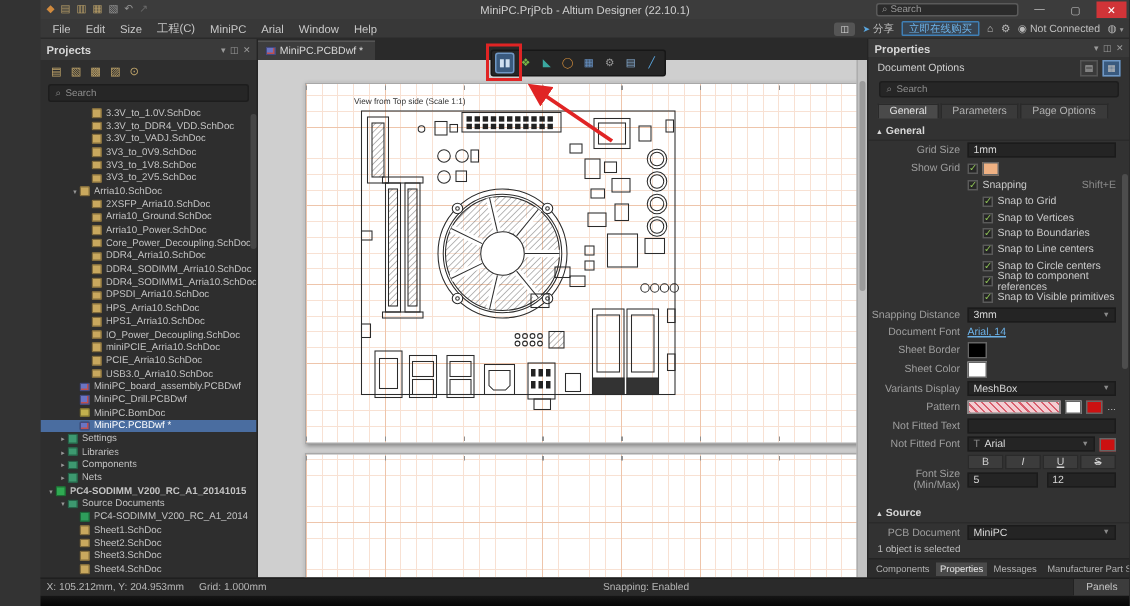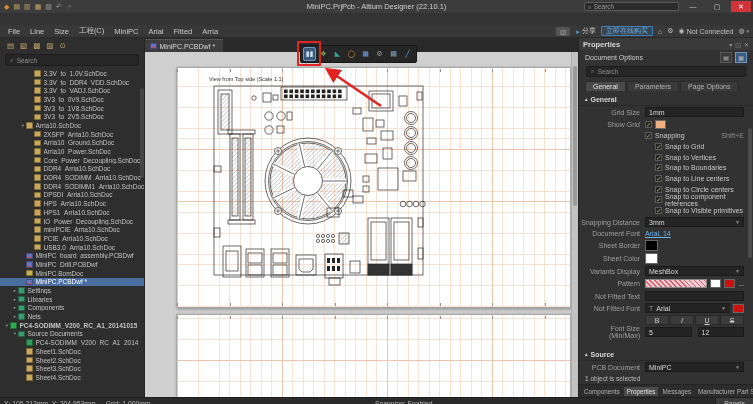--- a/index.html
+++ b/index.html
@@ -1,30 +1,30 @@
 <!DOCTYPE html>
 <html><head>
 <meta charset="utf-8">
 <style>
   html,body{margin:0;padding:0;background:#222;}
   *{box-sizing:border-box;font-family:"Liberation Sans",sans-serif;}
-  #app{position:relative;width:753px;height:404px;overflow:hidden;background:#333;color:#cfcfcf;}
+  #app{position:relative;width:753px;height:404px;overflow:hidden;background:#333;color:#cfcfcf;padding-left:27px;}
 
   
   .titlebar{height:13px;background:#3c3c3c;display:flex;align-items:center;font-size:7.5px;position:relative;}
   .tb-icons{display:flex;align-items:center;gap:4px;padding-left:4px;}
   .tb-ic{font-size:7px;color:#bfa46a;line-height:1;}
   .tb-title{position:absolute;left:0;right:0;text-align:center;color:#cfcfcf;font-size:7.5px;pointer-events:none;}
   .tb-right{margin-left:auto;display:flex;align-items:center;gap:4px;padding-right:2px;z-index:2;}
   .tb-search{width:95px;height:9px;background:#2b2b2b;border:1px solid #5a5a5a;border-radius:2px;color:#9a9a9a;font-size:6.5px;display:flex;align-items:center;padding:0 3px;gap:2px;}
   .winbtn{width:20px;height:11px;display:flex;align-items:center;justify-content:center;font-size:7px;color:#c7c7c7;}
   .winbtn.close{background:#d13438;color:#fff;}
 
   
-  .menubar{height:13px;background:#383838;display:flex;font-size:7.5px;border-bottom:1px solid #2a2a2a;margin-top:12px;}
+  .menubar{height:13px;background:#383838;display:flex;font-size:7.5px;border-bottom:1px solid #2a2a2a;}
   .menus{display:flex;align-items:center;gap:2px;padding-left:4px;}
   .menu-item{padding:0 4px;color:#c9c9c9;}
   .quick{margin-left:auto;display:flex;align-items:center;gap:5px;padding-right:4px;font-size:7px;}
   .qbtn{display:flex;align-items:center;gap:2px;color:#c0c0c0;}
   .qbtn .gi{color:#5aa7e0;font-size:6px;}
   .pipbtn{background:#555;border-radius:2px;padding:0 4px;height:9px;display:flex;align-items:center;color:#ddd;font-size:6px;}
   .buybtn{border:1px solid #3f7fb5;background:rgba(60,120,180,.22);color:#6cb2e8;padding:0 4px;height:10px;display:flex;align-items:center;border-radius:1px;}
   .qico{color:#b9b9b9;font-size:7px;}
 
   
@@ -138,27 +138,27 @@
       </div>
       <div class="winbtn">—</div>
       <div class="winbtn">▢</div>
       <div class="winbtn close">✕</div>
     </div>
   </div>
 
   <div class="menubar">
     <div class="menus" id="menus">
         <span class="menu-item">File</span>
-        <span class="menu-item">Line</span>
+        <span class="menu-item">Edit</span>
         <span class="menu-item">Size</span>
         <span class="menu-item">工程(C)</span>
         <span class="menu-item">MiniPC</span>
         <span class="menu-item">Arial</span>
-        <span class="menu-item">Fitted</span>
-        <span class="menu-item">Arria</span>
+        <span class="menu-item">Window</span>
+        <span class="menu-item">Help</span>
       </div>
     <div class="quick">
       <div class="pipbtn">◫</div>
       <div class="qbtn">
         <span class="gi">➤</span>
         <span>分享</span>
       </div>
       <div class="buybtn">立即在线购买</div>
       <span class="qico">⌂</span>
       <span class="qico">⚙</span>
@@ -169,20 +169,28 @@
       <div class="qbtn">
         <span class="qico">◍</span>
         <span style="font-size:5px;color:#9a9a9a">▾</span>
       </div>
     </div>
   </div>
 
   <div class="main">
 
     <div class="projects">
+      <div class="phead">
+        <span>Projects</span>
+        <span class="hicons" id="projHeadIcons">
+            <span class="">▾</span>
+            <span class="">◫</span>
+            <span class="">✕</span>
+          </span>
+      </div>
       <div class="ptools" id="projTools">
           <span class="">▤</span>
           <span class="">▧</span>
           <span class="">▩</span>
           <span class="">▨</span>
           <span class="">⊙</span>
         </div>
       <div class="psearch">
         <span>⌕</span>
         <span>Search</span>

